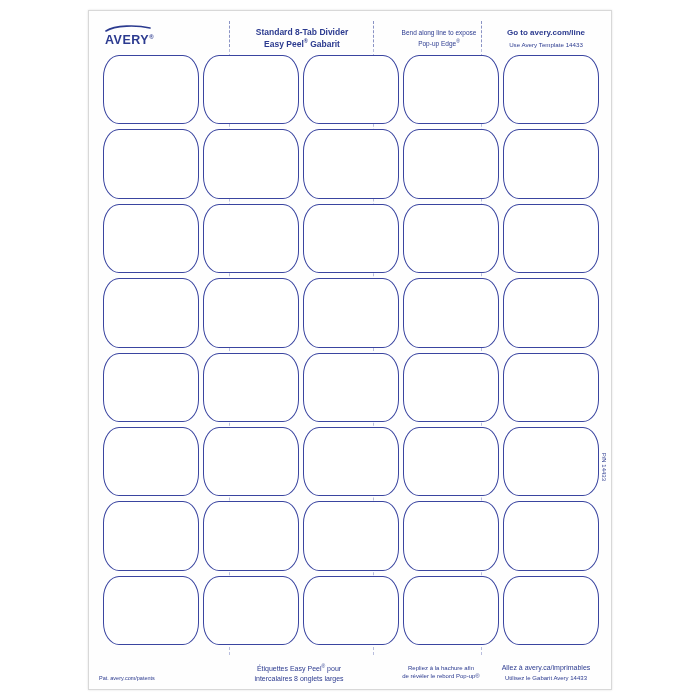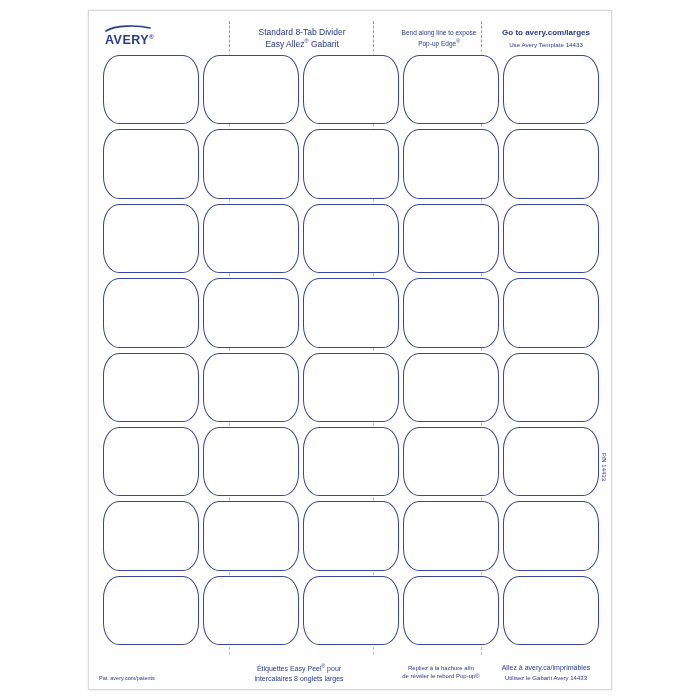--- a/index.html
+++ b/index.html
@@ -63,21 +63,21 @@
     position: absolute;
     color: #2b3a8f;
     text-align: center;
     line-height: 1.35;
   }
   .hdr-center {
     left: 148px;
     top: 16px;
     width: 130px;
     font-size: 8.5px;
-    font-weight: normal;
+    font-weight: bold;
   }
   .hdr-center .sup { font-size: 5.5px; vertical-align: super; }
   .hdr-bend {
     left: 290px;
     top: 18px;
     width: 120px;
     font-size: 6.5px;
   }
   .hdr-bend .sup { font-size: 5px; vertical-align: super; }
   .hdr-right {
@@ -203,30 +203,30 @@
         <path d="M1 6 C 10 0, 32 0, 45 3" stroke="#2b3a8f" stroke-width="1.6" fill="none" stroke-linecap="round"></path>
       </svg>
       <div class="avery-logo"><span>AVERY</span><span class="reg">®</span></div>
 
       <div class="vdash" style="left:140px;"></div>
       <div class="vdash" style="left:284px;"></div>
       <div class="vdash" style="left:392px;"></div>
 
       <div class="hdr-block hdr-center">
         <div>Standard 8-Tab Divider</div>
-        <div><span>Easy Allez</span><span class="sup">®</span><span> Gabarit</span></div>
+        <div><span>Easy Peel</span><span class="sup">®</span><span> Gabarit</span></div>
       </div>
 
       <div class="hdr-block hdr-bend">
         <div>Bend along line to expose</div>
         <div><span>Pop-up Edge</span><span class="sup">®</span></div>
       </div>
 
       <div class="hdr-block hdr-right">
-        <div>Go to avery.com/larges</div>
+        <div>Go to avery.com/line</div>
         <span class="sub">Use Avery Template 14433</span>
       </div>
     </div>
 
     <div class="perf" style="left:140px;"></div>
     <div class="perf" style="left:284px;"></div>
     <div class="perf" style="left:392px;"></div>
 
     <div class="label-grid">
       <div class="label"></div>

